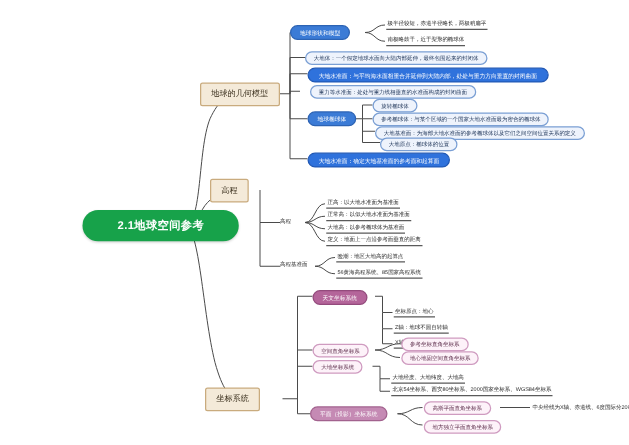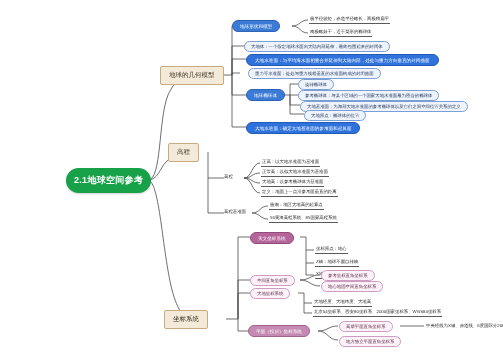--- a/index.html
+++ b/index.html
@@ -15,21 +15,21 @@
 
   .node{position:absolute;box-sizing:border-box;white-space:nowrap;}
 
   
   .root{
     background:#17a24a;
     color:#ffffff;
     border-radius:14px;
     font-size:9px;
     font-weight:bold;
-    padding:6px 8px;
+    padding:6px 28px;
     letter-spacing:.3px;
     box-shadow:0 1px 2px rgba(0,0,0,.18);
   }
 
   
   .l1{
     background:#f4ead9;
     border:1px solid #c9ab7e;
     color:#3a2f1d;
     font-size:6.5px;

